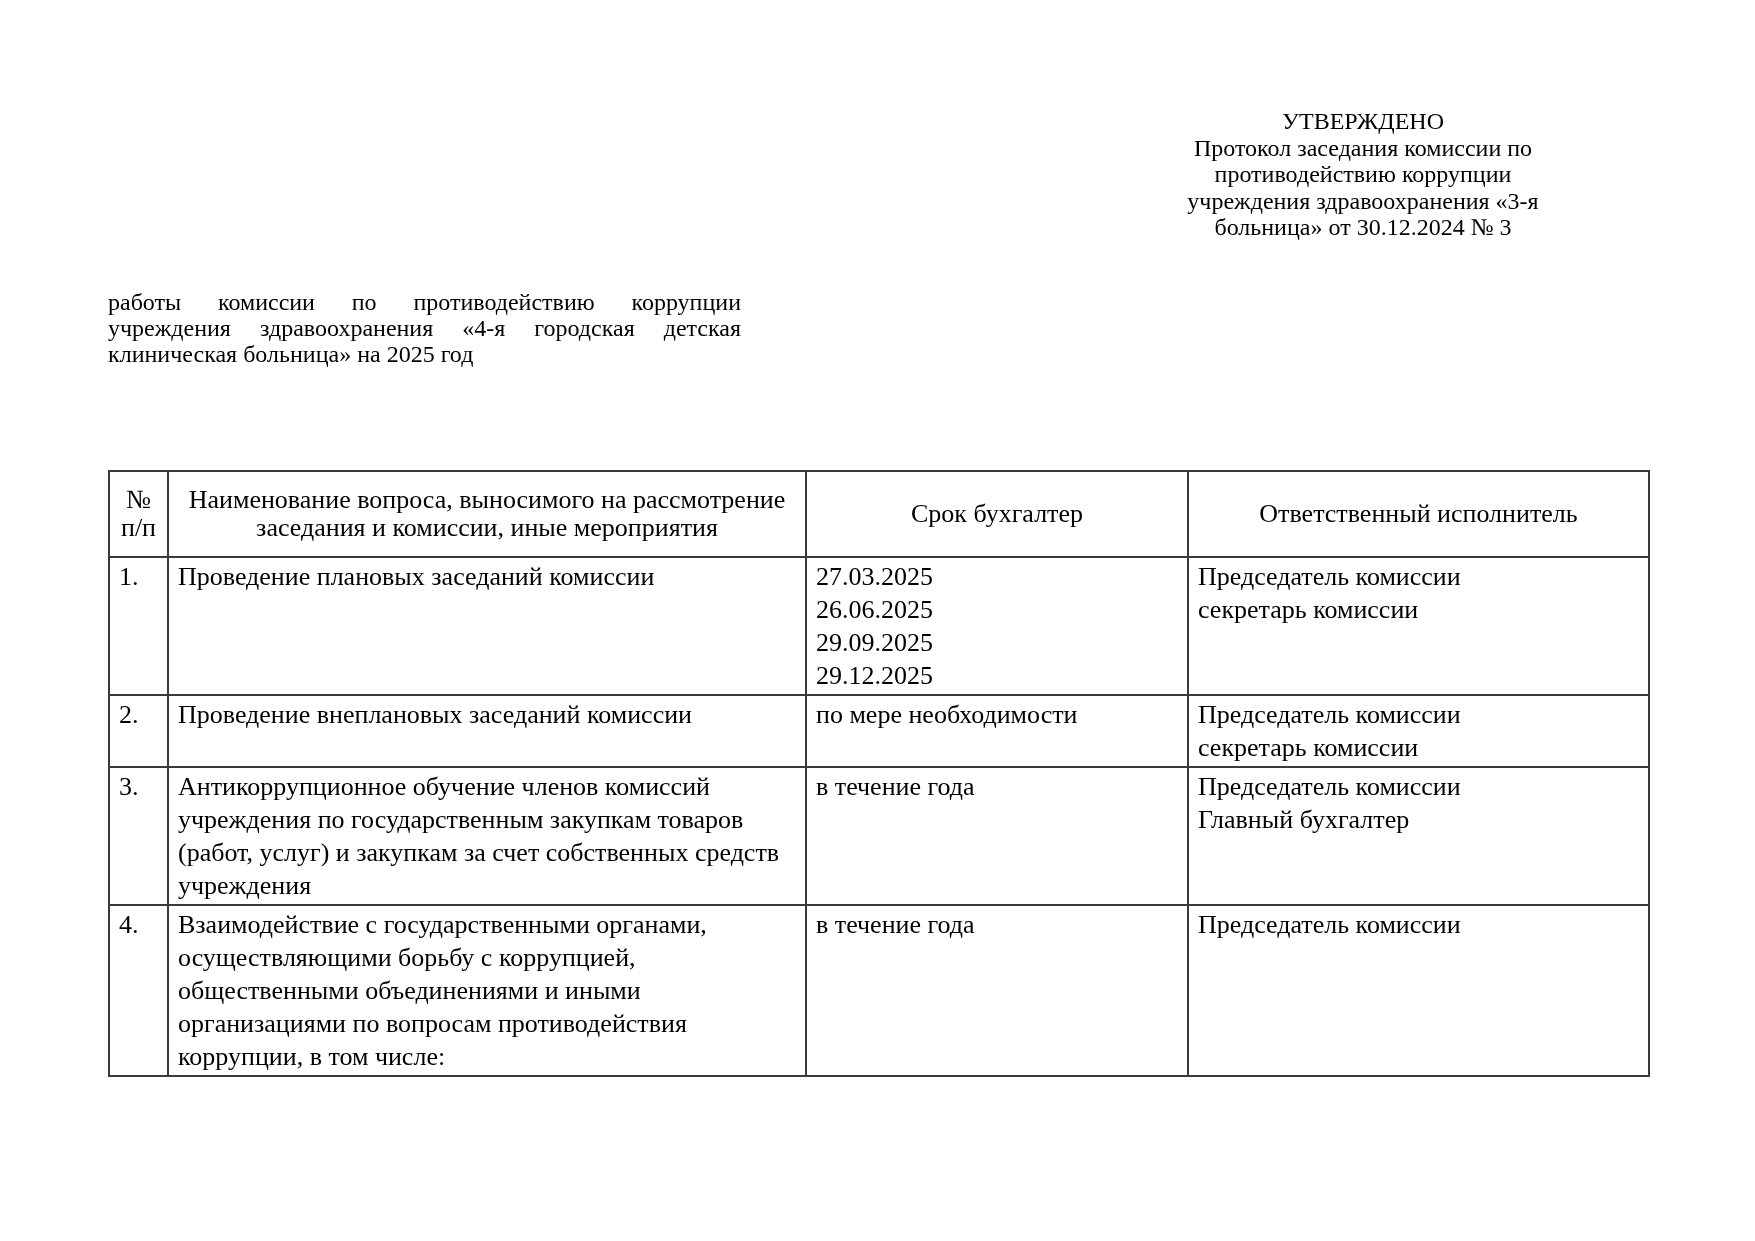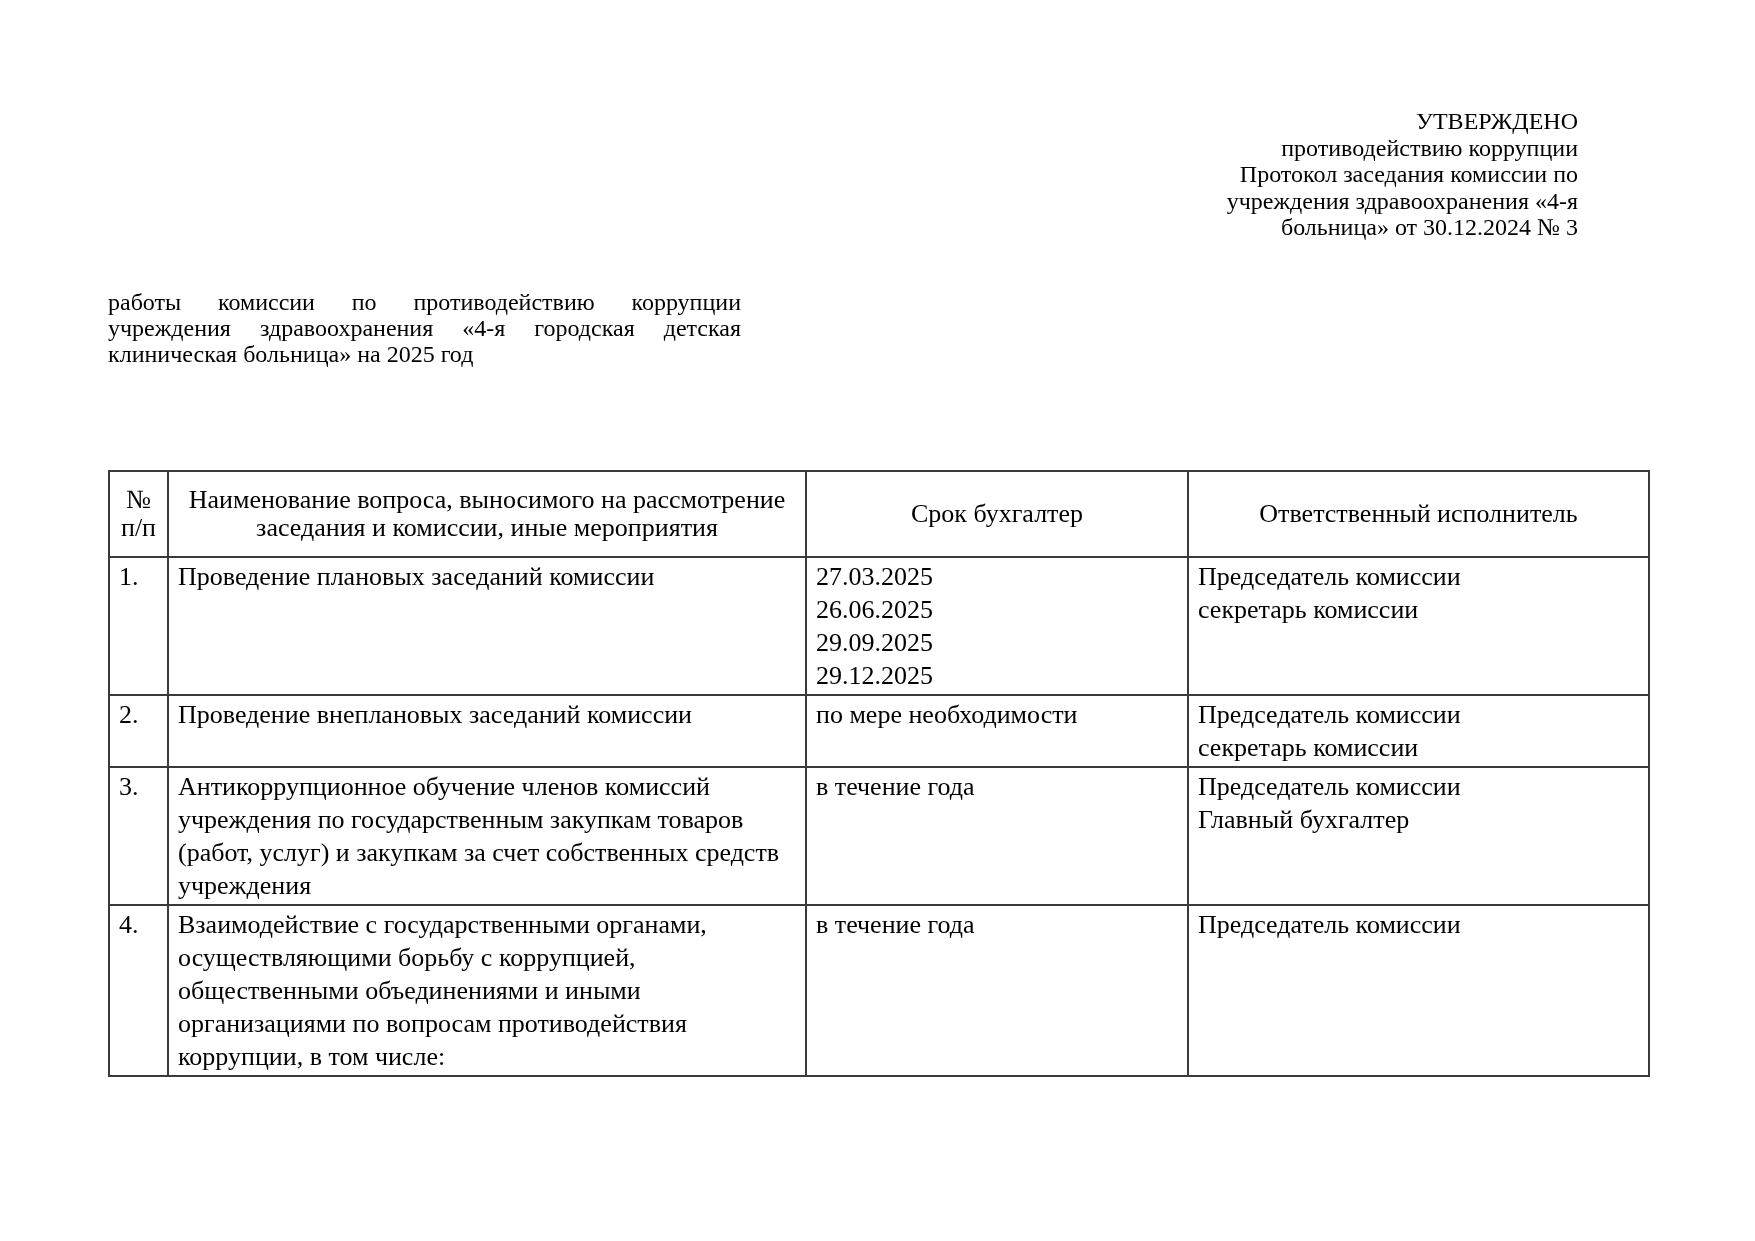--- a/index.html
+++ b/index.html
@@ -11,21 +11,21 @@
     color: #000000;
     font-family: "Liberation Serif", "DejaVu Serif", serif;
   }
   .approval {
     position: absolute;
     left: 1148px;
     top: 108px;
     width: 430px;
     font-size: 24px;
     line-height: 26.5px;
-    text-align: right;
+    text-align: center;
   }
   .title {
     position: absolute;
     left: 108px;
     top: 289px;
     width: 633px;
     font-size: 24px;
     line-height: 26px;
   }
   .jline {
@@ -71,23 +71,23 @@
   tr.row-1  { height: 130px; }
   tr.row-2  { height: 72px; }
   tr.row-3  { height: 136px; }
   tr.row-4  { height: 164px; }
 </style>
 </head>
 <body>
 
 <div class="approval">
     <div class="line">УТВЕРЖДЕНО</div>
+    <div class="line">Протокол заседания комиссии по</div>
     <div class="line">противодействию коррупции</div>
-    <div class="line">Протокол заседания комиссии по</div>
-    <div class="line">учреждения здравоохранения «4-я</div>
+    <div class="line">учреждения здравоохранения «3-я</div>
     <div class="line">больница» от 30.12.2024 № 3</div>
   </div>
 
 <div class="title">
     <div class="line jline">работы комиссии по противодействию коррупции</div>
     <div class="line jline">учреждения здравоохранения «4-я городская детская</div>
     <div class="line">клиническая больница» на 2025 год</div>
   </div>
 
 <div class="tablewrap">

